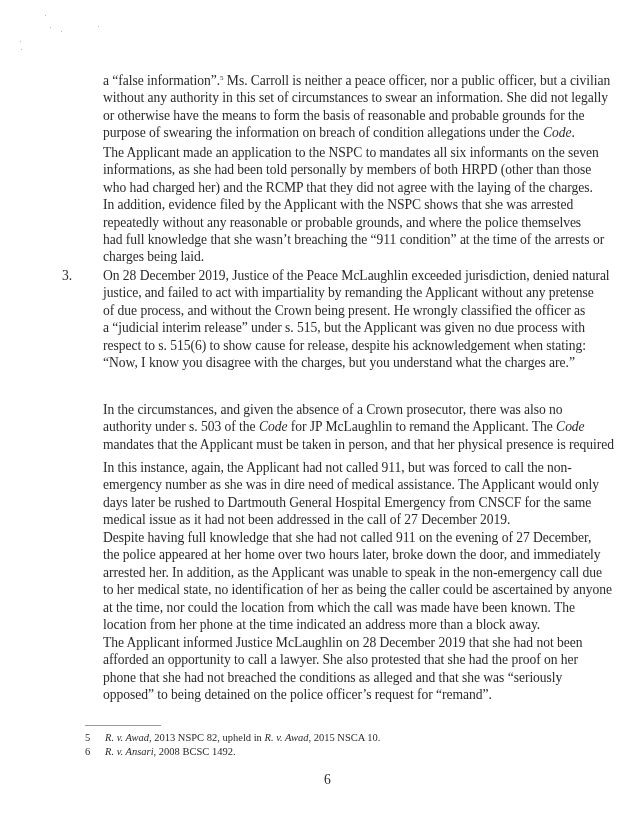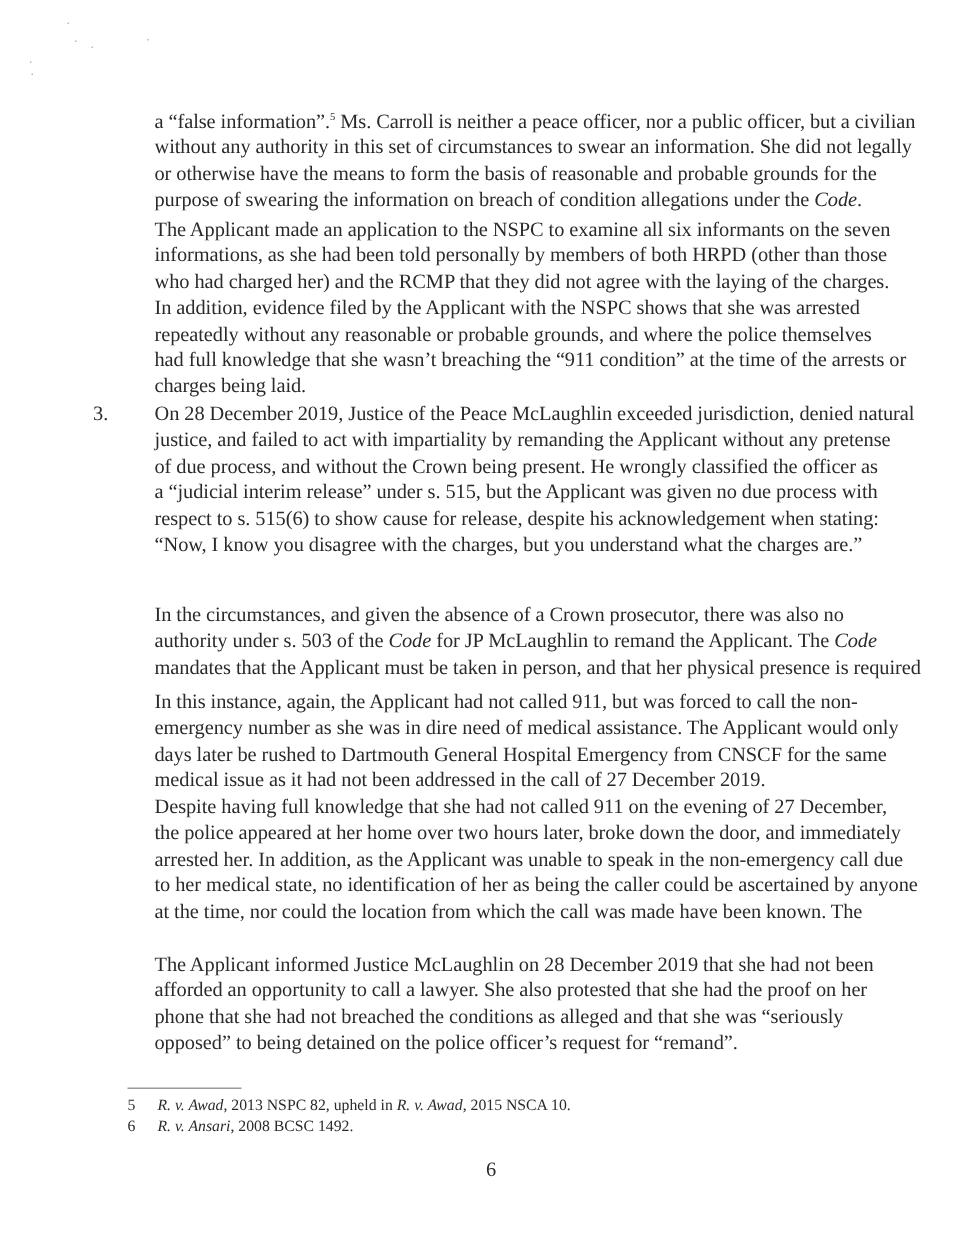--- a/index.html
+++ b/index.html
@@ -30,21 +30,21 @@
   <div class="speck" style="left:21px;top:49px"></div>
 
   <div id="body-text">
       <div class="para" style="top: 72px;">
         <span class="line">a “false information”.<sup>5</sup>  Ms. Carroll is neither a peace officer, nor a public officer, but a civilian</span>
         <span class="line">without any authority in this set of circumstances to swear an information.  She did not legally</span>
         <span class="line">or otherwise have the means to form the basis of reasonable and probable grounds for the</span>
         <span class="line">purpose of swearing the information on breach of condition allegations under the <i>Code</i>.</span>
       </div>
       <div class="para" style="top: 144px;">
-        <span class="line">The Applicant made an application to the NSPC to examine all six informants on the seven</span>
+        <span class="line">The Applicant made an application to the NSPC to mandates all six informants on the seven</span>
         <span class="line">informations, as she had been told personally by members of both HRPD (other than those</span>
         <span class="line">who had charged her) and the RCMP that they did not agree with the laying of the charges.</span>
         <span class="line">In addition, evidence filed by the Applicant with the NSPC shows that she was arrested</span>
         <span class="line">repeatedly without any reasonable or probable grounds, and where the police themselves</span>
         <span class="line">had full knowledge that she wasn’t breaching the “911 condition” at the time of the arrests or</span>
         <span class="line">charges being laid.</span>
       </div>
       <div class="para" style="top: 267px;">
         <span class="line">On 28 December 2019, Justice of the Peace McLaughlin exceeded jurisdiction, denied natural</span>
         <span class="line">justice, and failed to act with impartiality by remanding the Applicant without any pretense</span>
@@ -64,20 +64,21 @@
         <span class="line">emergency number as she was in dire need of medical assistance.  The Applicant would only</span>
         <span class="line">days later be rushed to Dartmouth General Hospital Emergency from CNSCF for the same</span>
         <span class="line">medical issue as it had not been addressed in the call of 27 December 2019.</span>
       </div>
       <div class="para" style="top: 529px;">
         <span class="line">Despite having full knowledge that she had not called 911 on the evening of 27 December,</span>
         <span class="line">the police appeared at her home over two hours later, broke down the door, and immediately</span>
         <span class="line">arrested her.  In addition, as the Applicant was unable to speak in the non-emergency call due</span>
         <span class="line">to her medical state, no identification of her as being the caller could be ascertained by anyone</span>
         <span class="line">at the time, nor could the location from which the call was made have been known.  The</span>
+        <span class="line">location from her phone at the time indicated an address more than a block away.</span>
       </div>
       <div class="para" style="top: 634px;">
         <span class="line">The Applicant informed Justice McLaughlin on 28 December 2019 that she had not been</span>
         <span class="line">afforded an opportunity to call a lawyer.  She also protested that she had the proof on her</span>
         <span class="line">phone that she had not breached the conditions as alleged and that she was “seriously</span>
         <span class="line">opposed” to being detained on the police officer’s request for “remand”.</span>
       </div>
     </div>
 
   <div class="rule"></div>

